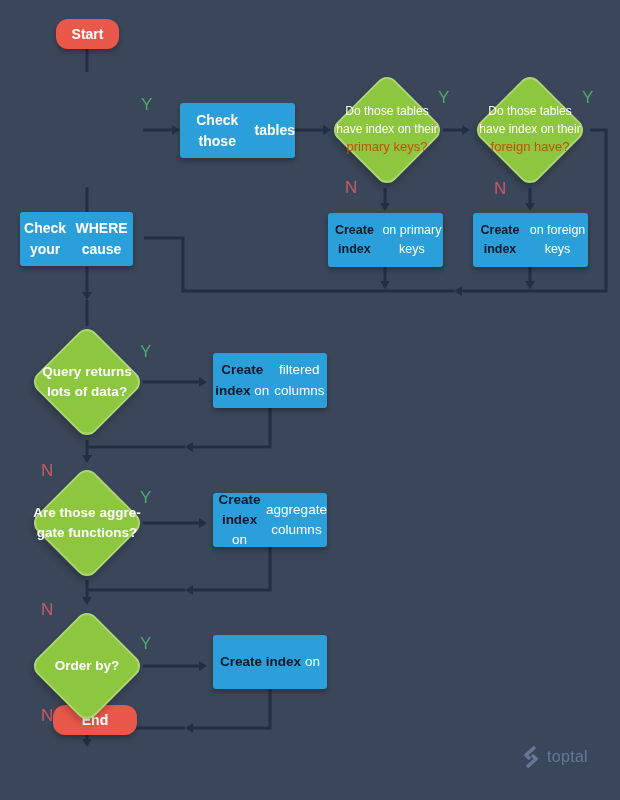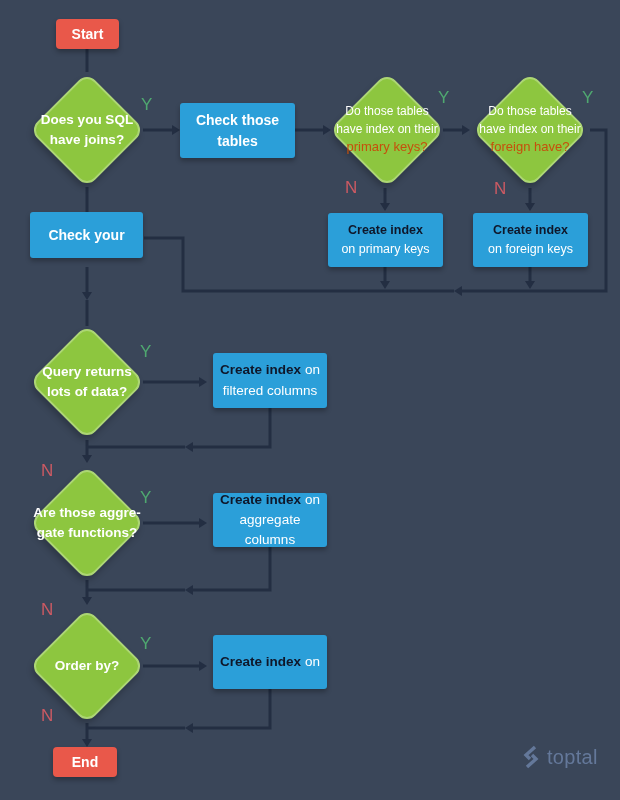--- a/index.html
+++ b/index.html
@@ -1,42 +1,42 @@
 <!DOCTYPE html>
 <html><head>
 <meta charset="utf-8">
 <style>
   html,body{margin:0;padding:0;background:#3a4659;}
   .canvas{position:relative;width:620px;height:800px;background:#3a4659;
           font-family:"Liberation Sans",sans-serif;overflow:hidden;}
   svg.wires{position:absolute;left:0;top:0;z-index:0;}
   .node{position:absolute;z-index:2;}
   .terminal{background:#e9584a;color:#fff;font-weight:bold;font-size:14px;
-            display:flex;align-items:center;justify-content:center;border-radius:4px;
+            display:flex;align-items:center;justify-content:center;border-radius:12px;
             box-shadow:0 3px 5px rgba(0,0,0,.28);}
-  .action{background:#2b9fd9;color:#fff;display:flex;flex-direction:column;
+  .action{background:#2b9fd9;color:#fff;display:flex;flex-direction:row;
           align-items:center;justify-content:center;text-align:center;border-radius:3px;
           box-shadow:0 3px 5px rgba(0,0,0,.28);line-height:1.5;font-size:13.5px;}
   .action.bold-line{font-weight:bold;font-size:14px;}
   .action.mid{font-size:12.5px;}
   .diamond{width:116px;height:116px;}
   .diamond .shape{position:absolute;left:17px;top:17px;width:82px;height:82px;
           box-sizing:border-box;background:#8dc63f;border:2px solid rgba(255,255,255,.28);
           border-radius:12px;transform:rotate(45deg);box-shadow:2px 4px 6px rgba(0,0,0,.22);}
   .diamond .label{position:absolute;left:0;top:0;right:0;bottom:0;display:flex;
           flex-direction:column;align-items:center;justify-content:center;text-align:center;
           color:#fff;font-weight:bold;font-size:13.5px;line-height:1.5;}
   .diamond.small .label{font-weight:normal;font-size:12px;line-height:1.45;}
   .hl-orange{color:#c5500c;font-weight:normal;font-size:13px;}
   .hl-green{color:#0f172a;font-weight:bold;}
   .edge-label{position:absolute;z-index:1;font-size:17px;font-weight:normal;}
   .edge-label.yes{color:#4fa870;}
   .edge-label.no{color:#cb5a63;}
   .logo{display:flex;align-items:center;gap:5px;color:#64789a;}
-  .logo .brand{font-size:20px;letter-spacing:.3px;}
+  .logo .brand{font-size:16px;letter-spacing:.3px;}
 </style>
 </head>
 <body>
 
 <div class="canvas">
 
   <svg class="wires" width="620" height="800">
     <g stroke="#232e42" stroke-width="3" fill="none">
       <polyline points="87,49 87,72"></polyline>
       <polyline points="143,130 172,130"></polyline>
@@ -92,29 +92,22 @@
   <div class="edge-label no" style="left:345px;top:178px">N</div>
   <div class="edge-label no" style="left:494px;top:179px">N</div>
   <div class="edge-label yes" style="left:140px;top:342px">Y</div>
   <div class="edge-label no" style="left:41px;top:461px">N</div>
   <div class="edge-label yes" style="left:140px;top:488px">Y</div>
   <div class="edge-label no" style="left:41px;top:600px">N</div>
   <div class="edge-label yes" style="left:140px;top:634px">Y</div>
   <div class="edge-label no" style="left:41px;top:706px">N</div>
 
   <div class="node terminal" style="left:56px;top:19px;width:63px;height:30px">Start</div>
-  <div class="node terminal" style="left:53px;top:747px;width:64px;height:30px">End</div>
+  <div class="node terminal" style="left:53px;top:705px;width:84px;height:30px">End</div>
 
-  <div class="node diamond" style="left:29px;top:72px">
-    <div class="shape"></div>
-    <div class="label">
-      <span>Does you SQL</span>
-      <span>have joins?</span>
-    </div>
-  </div>
 
   <div class="node diamond small" style="left:329px;top:72px">
     <div class="shape"></div>
     <div class="label">
       <span>Do those tables</span>
       <span>have index on their</span>
       <span class="hl-orange">primary keys?</span>
     </div>
   </div>
 
@@ -158,22 +151,23 @@
   <div class="node action mid" style="left:328px;top:213px;width:115px;height:54px">
     <div class="hl-green">Create index</div>
     <div>on primary keys</div>
   </div>
 
   <div class="node action mid" style="left:473px;top:213px;width:115px;height:54px">
     <div class="hl-green">Create index</div>
     <div>on foreign keys</div>
   </div>
 
-  <div class="node action bold-line" style="left:30px;top:212px;width:113px;height:46px">
+  <div class="node action bold-line" style="left:20px;top:212px;width:113px;height:54px">
     <div>Check your</div>
+    <div>WHERE cause</div>
   </div>
 
   <div class="node action" style="left:213px;top:353px;width:114px;height:55px">
     <div><span class="hl-green">Create index</span><span> on</span></div>
     <div>filtered columns</div>
   </div>
 
   <div class="node action" style="left:213px;top:493px;width:114px;height:54px">
     <div><span class="hl-green">Create index</span><span> on</span></div>
     <div>aggregate columns</div>

